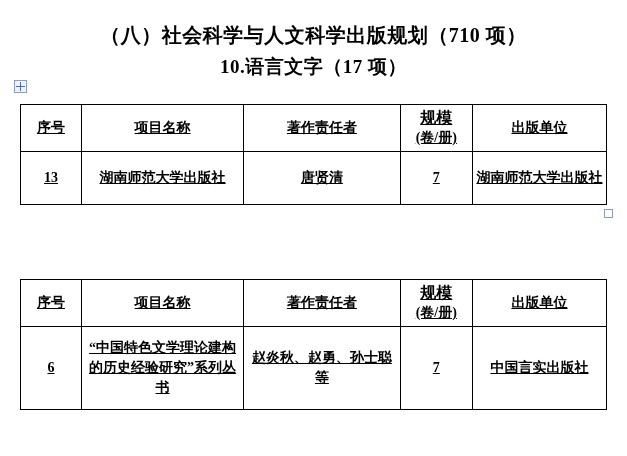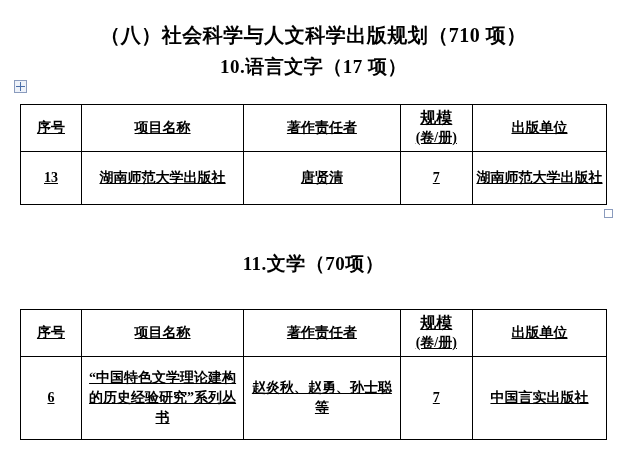--- a/index.html
+++ b/index.html
@@ -159,21 +159,20 @@
           <td>唐贤清</td>
           <td>7</td>
           <td class="cell-tight">湖南师范大学出版社</td>
         </tr>
       </tbody>
     </table>
   </div>
 
   <div class="section-gap"></div>
 
-  <div class="heading heading-3">11.文学（70项）</div>
 
   <div class="table-wrap" style="margin-top:22px;">
     <table class="doc-table">
       <thead>
         <tr>
           <td class="col-seq">序号</td>
           <td class="col-name">项目名称</td>
           <td class="col-auth">著作责任者</td>
           <td class="col-scale scale-head">
             <span class="main">规模</span>

